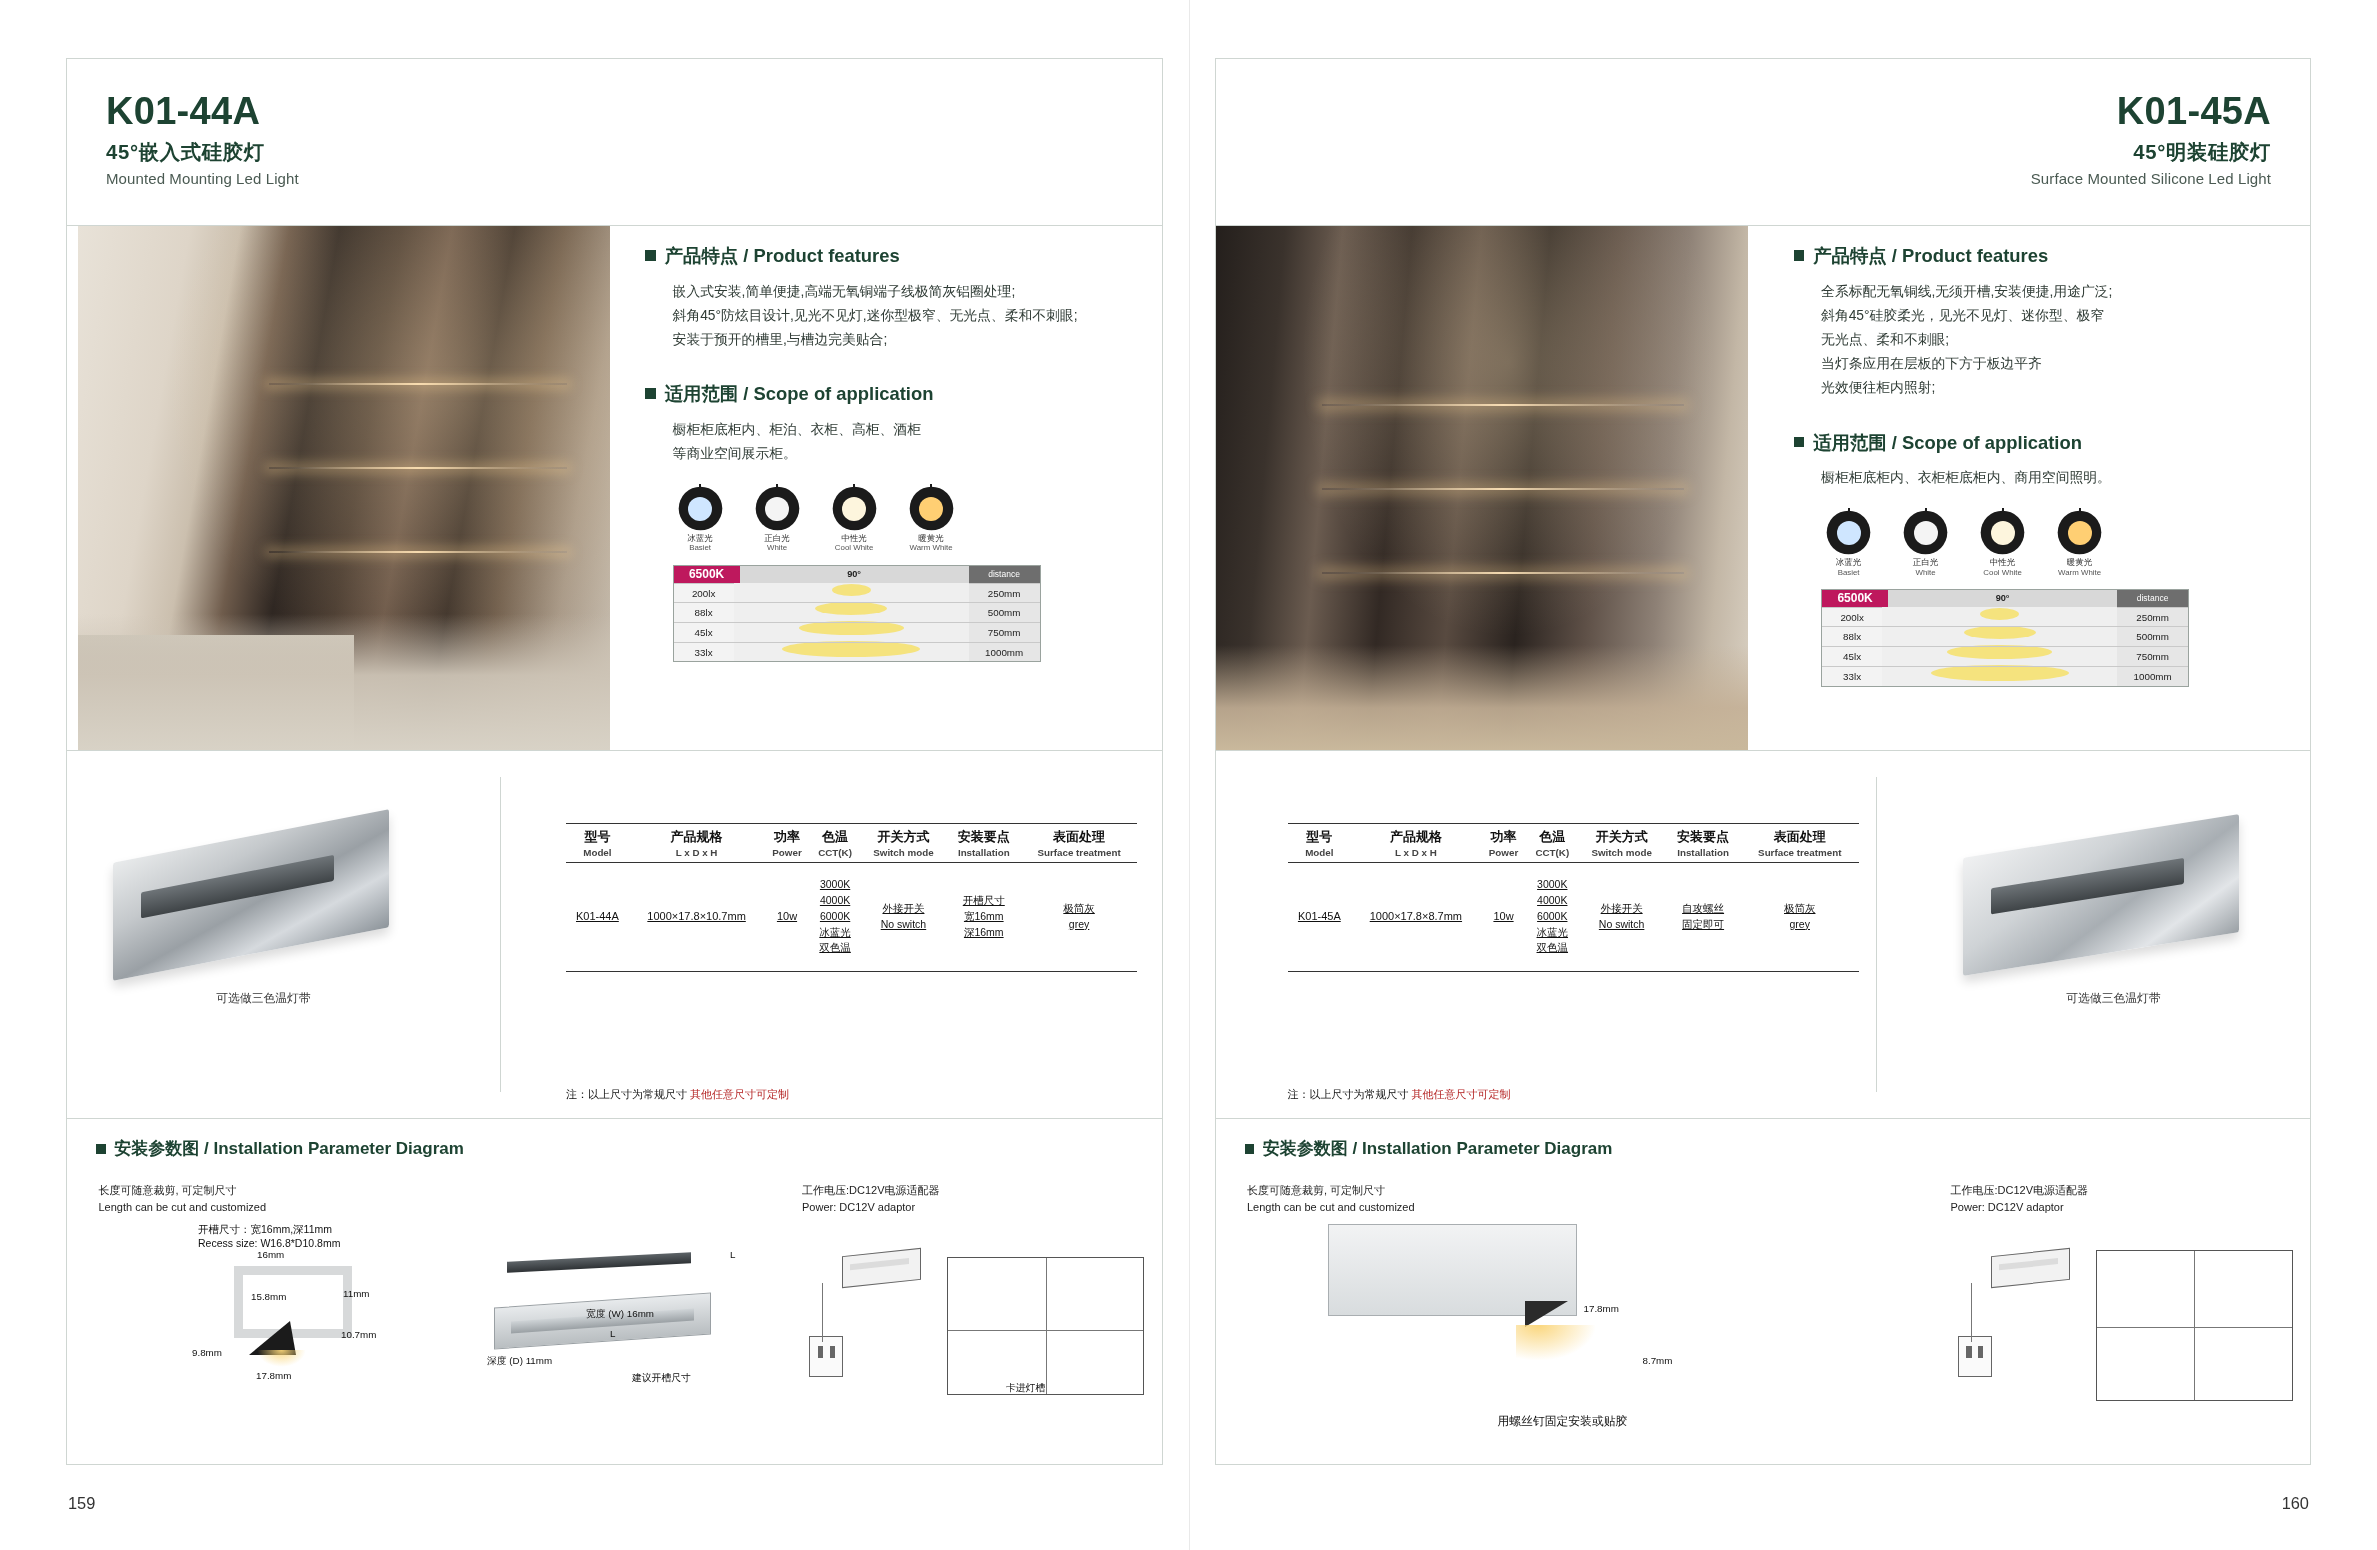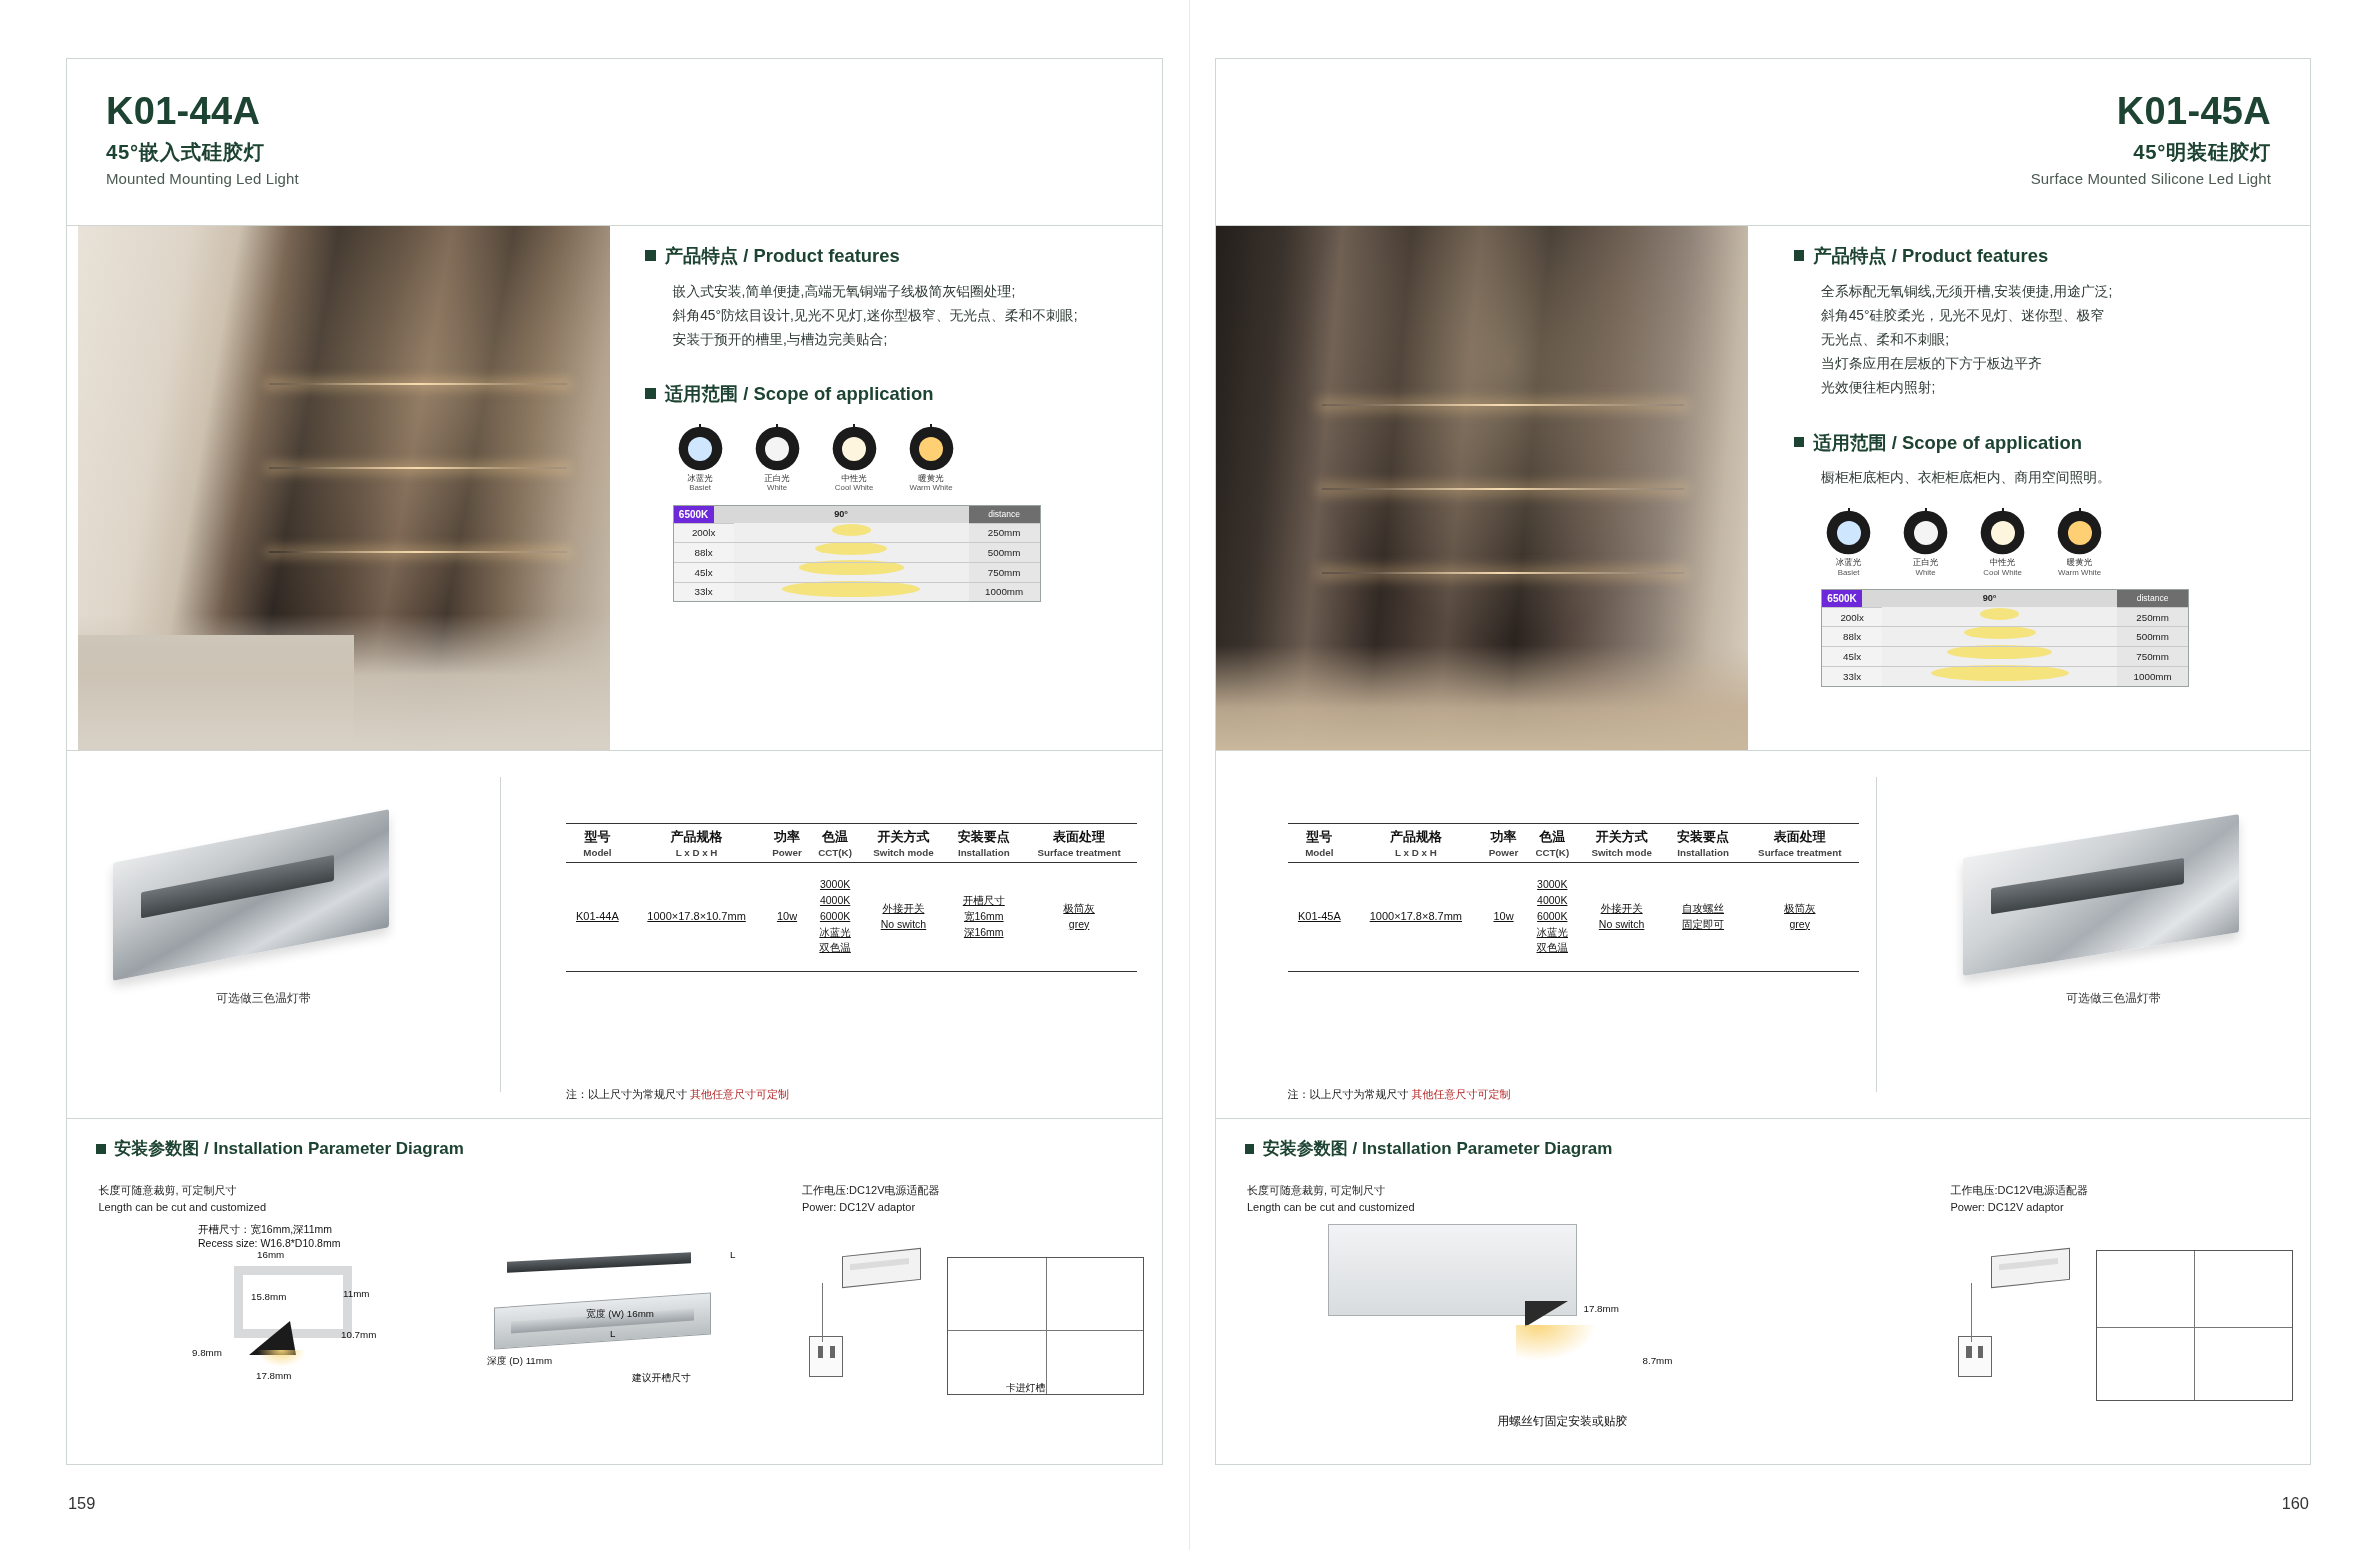--- a/index.html
+++ b/index.html
@@ -106,21 +106,21 @@
   .cct-dot i{
     position:absolute; left:50%; top:-4.6px; width:2px; height:6.6px; background:#1b1b1b;
     transform:translateX(-50%);
   }
   .cct-lbl1 { font-size:8.5px; color:#333; margin-top:3.9px; line-height:1.2;}
   .cct-lbl2 { font-size:7.9px; color:#555; line-height:1.2;}
 
   
   .beam { margin:11.8px 0 0 27.6px; width:368px; border:0.7px solid #9aa39e; }
   .beam-top { display:flex; height:17px; }
-  .beam-top .b-k { width:40px; background:#6d28d9; color:#fff; font-size:10px; font-weight:bold; display:flex; align-items:center; justify-content:center;}
+  .beam-top .b-k { width:66px; background:#be185d; color:#fff; font-size:12px; font-weight:bold; display:flex; align-items:center; justify-content:center;}
   .beam-top .b-mid { flex:1; background:#d8d8d8; color:#222; font-size:9.2px; font-weight:bold; display:flex; align-items:center; justify-content:center;}
   .beam-top .b-d { width:71px; background:#6e6e6e; color:#fff; font-size:8.5px; display:flex; align-items:center; justify-content:center;}
   .beam-body { display:flex; position:relative; }
   .beam-col-l { width:60px;text-align:center; }
   .beam-col-c { flex:1; background:#efefef; position:relative; overflow:hidden; }
   .beam-col-r { width:71px; }
   .beam-cell {
     height:19.7px; font-size:9.8px; display:flex; align-items:center; justify-content:center;
     border-top:0.7px solid #c9c9c9; background:#f3f3f3;
   }
@@ -293,20 +293,24 @@
             <li>斜角45°防炫目设计,见光不见灯,迷你型极窄、无光点、柔和不刺眼;</li>
             <li>安装于预开的槽里,与槽边完美贴合;</li>
           </ul>
 
           <div class="gap-40"></div>
 
           <div class="sec-head">
             <span class="sec-bullet"></span>
             <span class="sec-title">适用范围 / Scope of application</span>
           </div>
+          <ul class="feat-list">
+            <li>橱柜柜底柜内、柜泊、衣柜、高柜、酒柜</li>
+            <li>等商业空间展示柜。</li>
+          </ul>
 
           <div class="cct-row">
             <div class="cct-item">
               <div class="cct-dot">
                   <i></i>
                   <span style="background:#cfe6ff"></span>
                 </div>
               <div class="cct-lbl1">冰蓝光</div>
               <div class="cct-lbl2">Basiet</div>
             </div>

